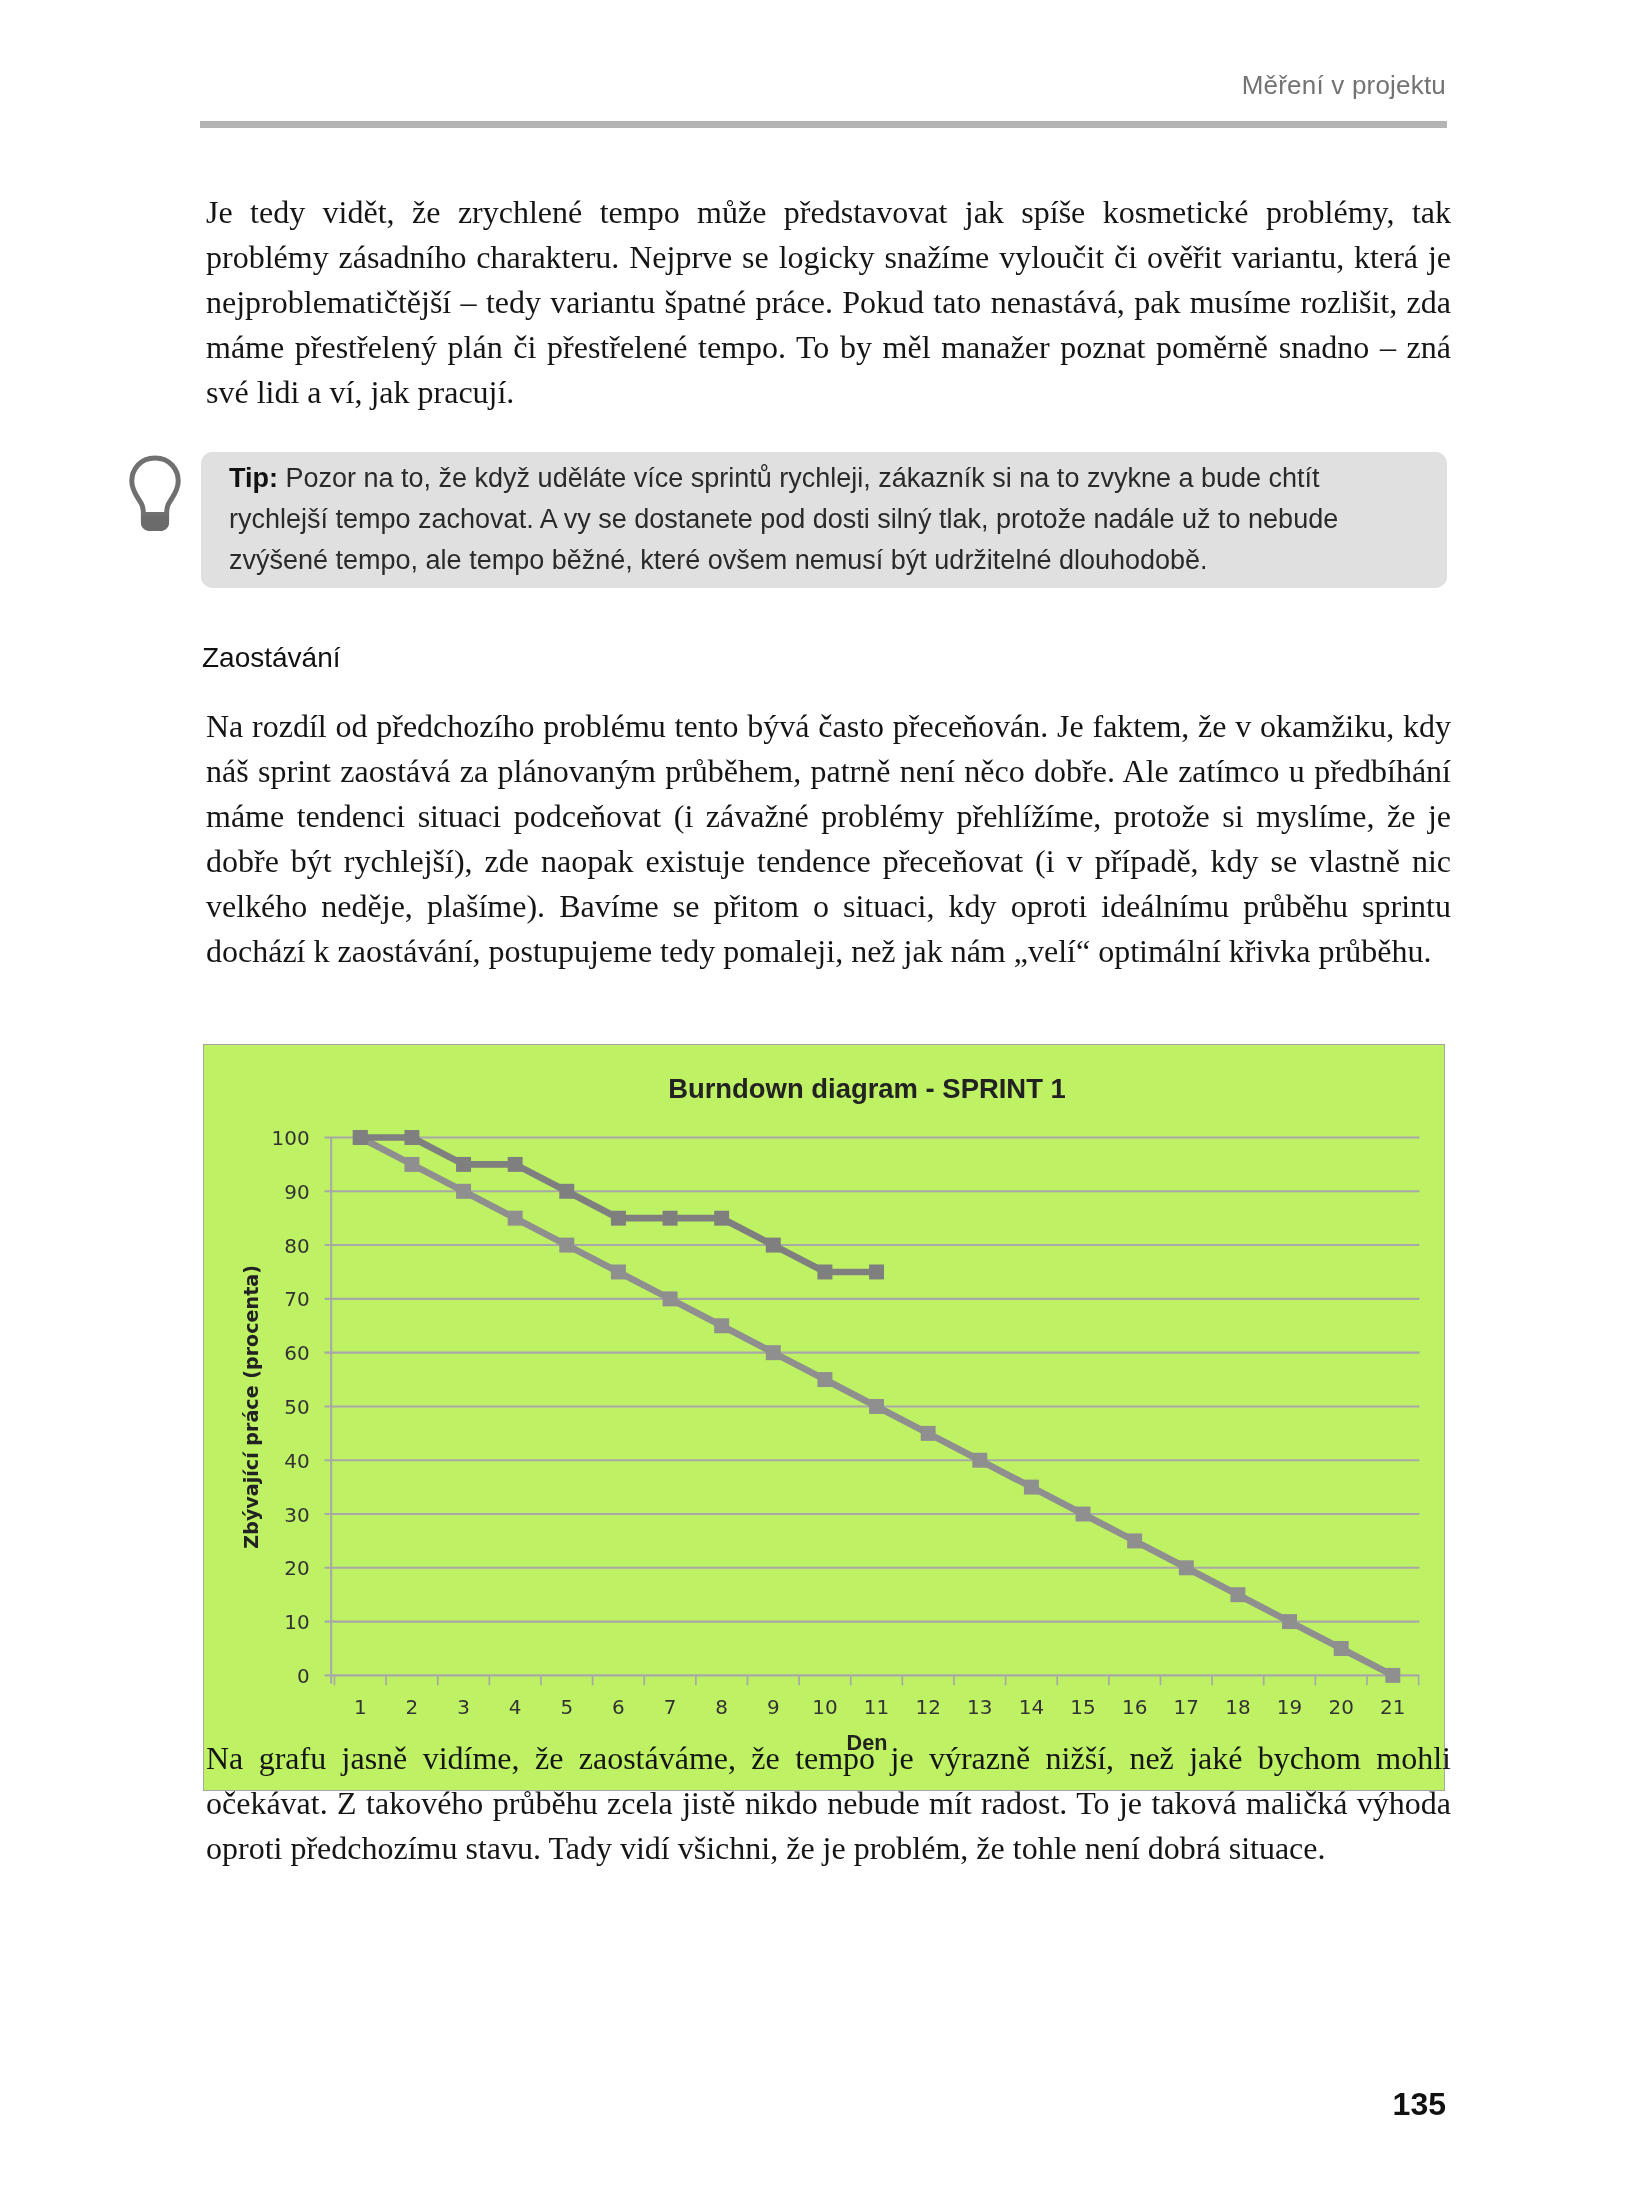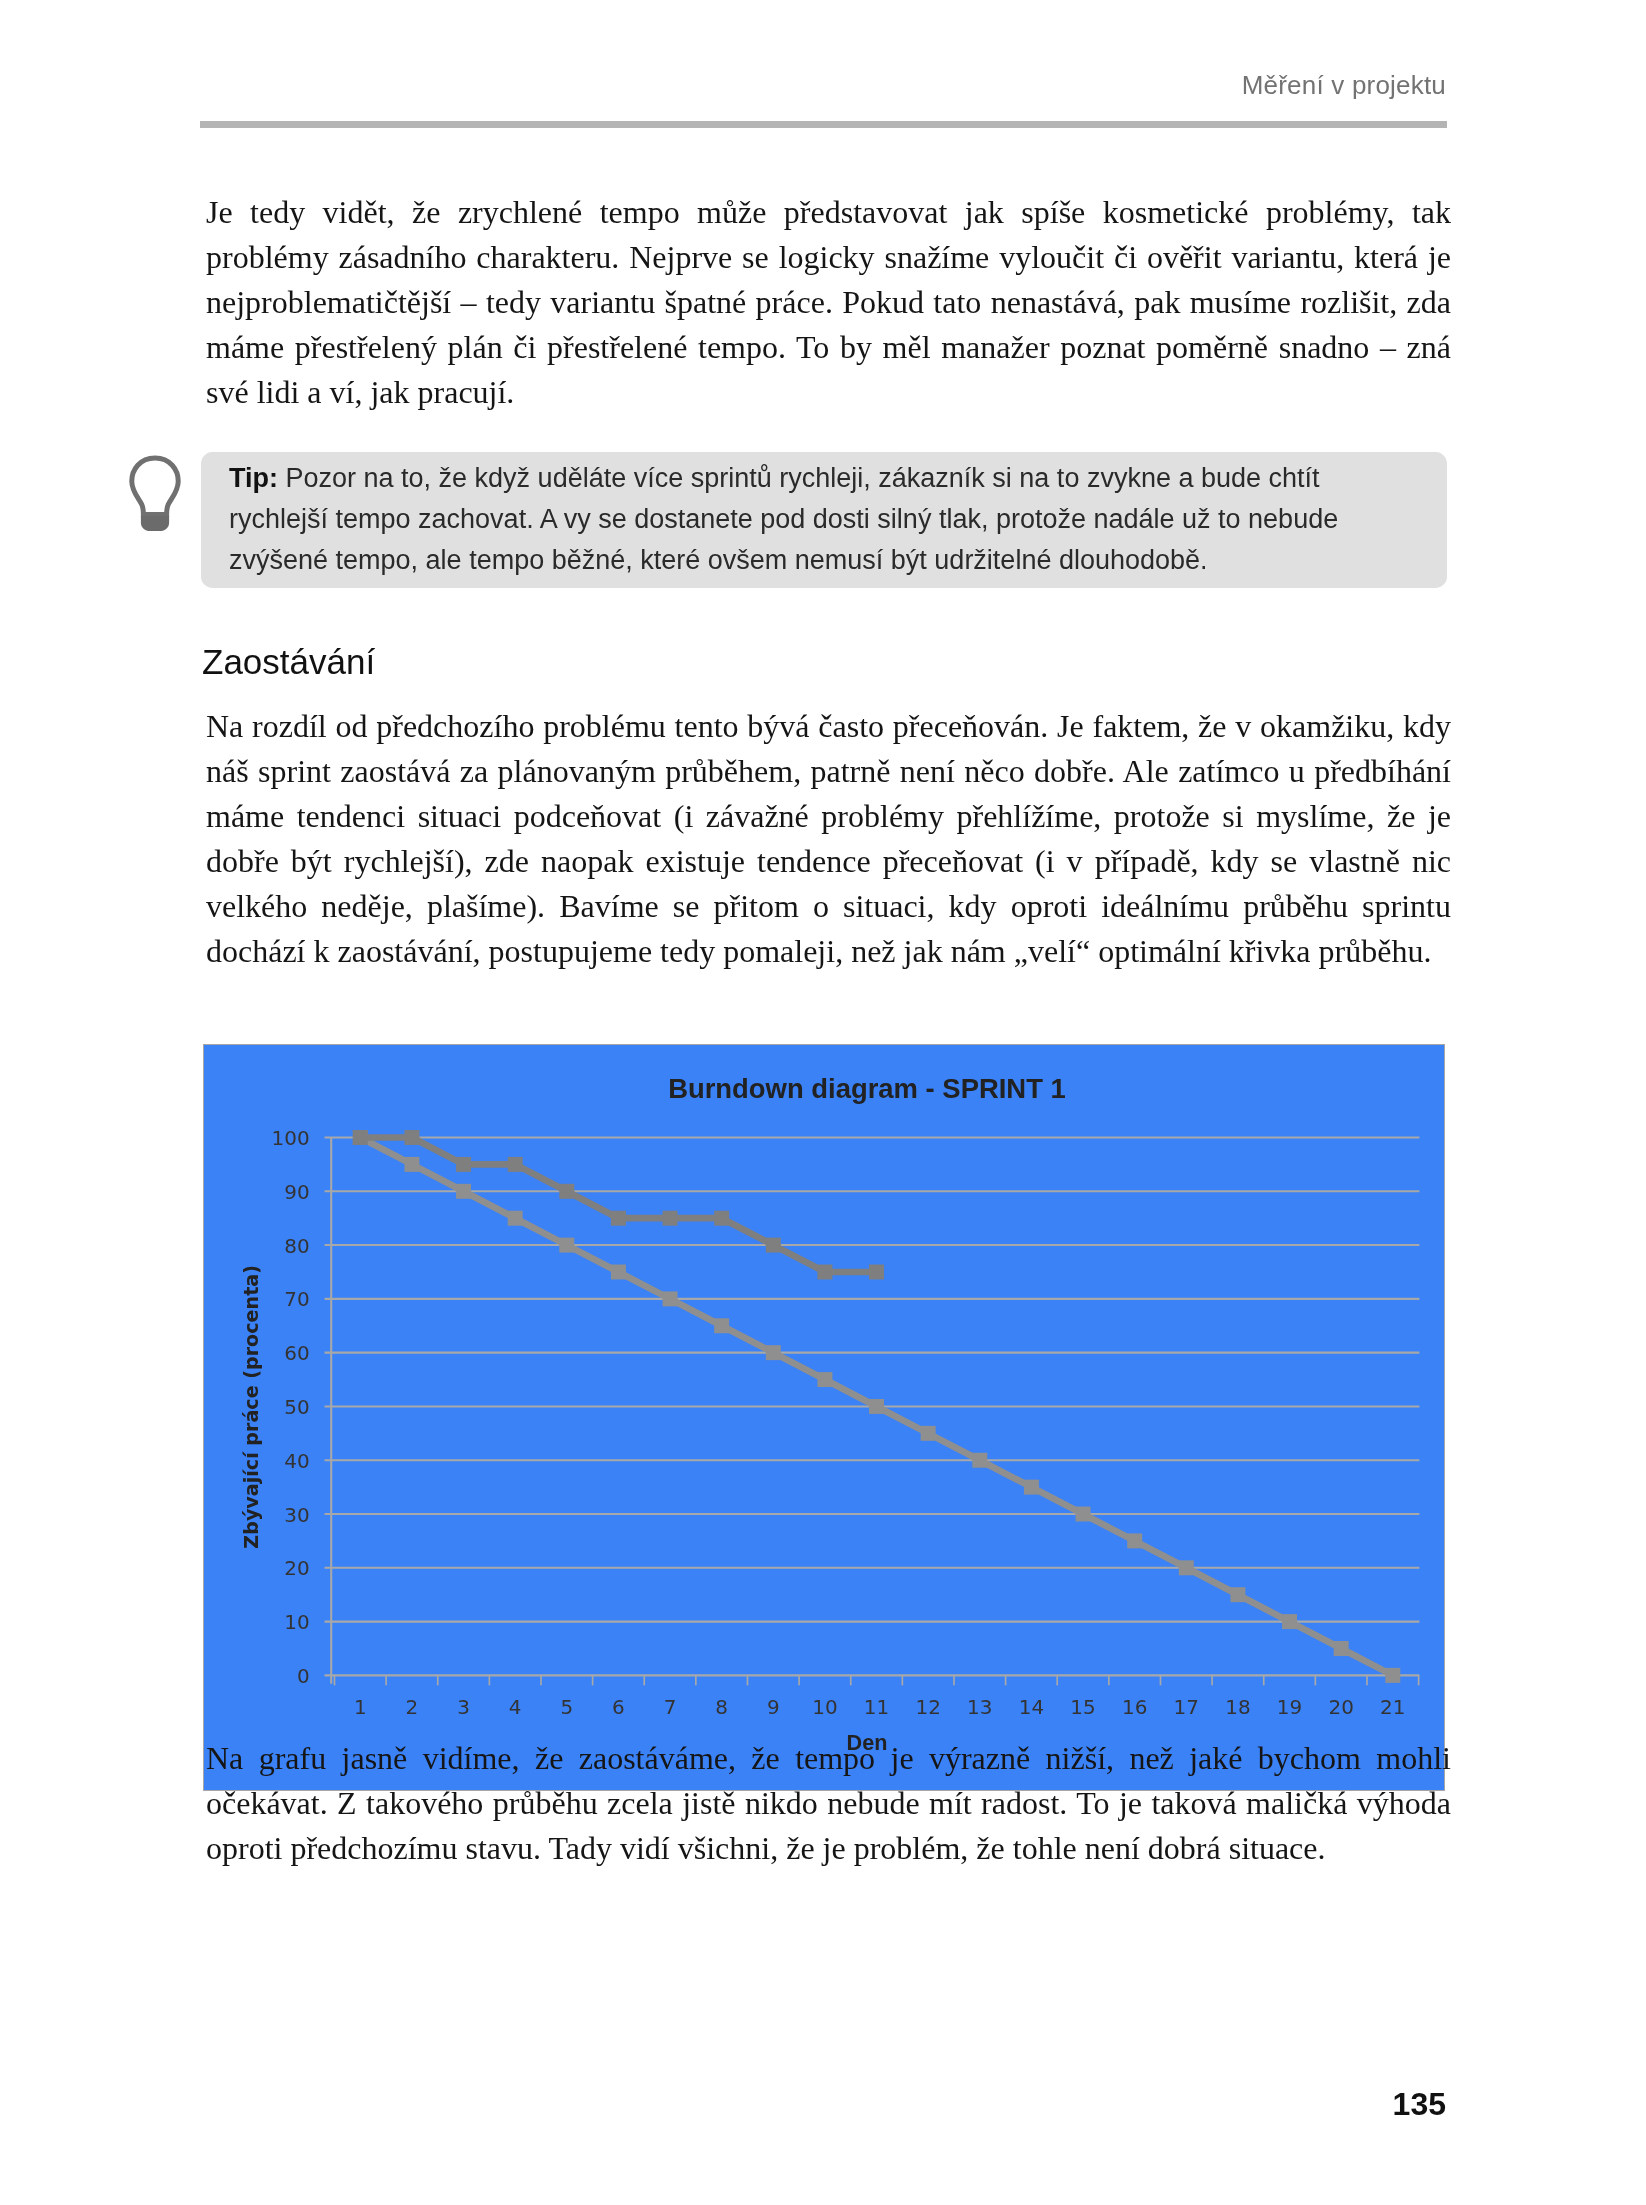--- a/index.html
+++ b/index.html
@@ -4,22 +4,22 @@
 <style>
   html, body { margin:0; padding:0; background:#ffffff; }
   body { width:1646px; height:2205px; position:relative; overflow:hidden; color:#1a1a1a; }
   .running-head { position:absolute; right:200px; top:70px; font-family:"Liberation Sans", sans-serif; font-size:26px; color:#737373; font-weight:normal; letter-spacing:0.2px; }
   .head-rule { position:absolute; left:200px; width:1247px; top:121px; height:6.7px; background:#b4b4b4; }
   .para { position:absolute; left:202px; width:1245px; font-family:"Liberation Serif", serif; font-size:32px; line-height:45px; text-align:justify; margin:4px; color:#151515; }
   .tip-box { position:absolute; left:201px; top:452px; width:1246px; height:136px; background:#e0e0e0; border-radius:11.6px; }
   .tip-text { position:absolute; left:229px; top:458px; width:1197px; font-family:"Liberation Sans", sans-serif; font-size:27px; line-height:41px; color:#2a2a2a; margin:0; }
   .tip-text b { color:#111; }
   .bulb { position:absolute; left:125px; top:453px; width:60px; height:83px; }
-  .section-heading { position:absolute; left:202px; top:642px; font-family:"Liberation Sans", sans-serif; font-size:35px; font-weight:normal; color:#111; margin:0; }
-  .chart-frame { position:absolute; left:203px; top:1044px; width:1242px; height:747px; border:1.7px solid #a6a6a6; box-sizing:border-box; background:#3b82f6;text-align:center; }
+  .section-heading { position:absolute; left:202px; top:642px; font-family:"Liberation Sans", sans-serif; font-size:28px; font-weight:normal; color:#111; margin:0; }
+  .chart-frame { position:absolute; left:203px; top:1044px; width:1242px; height:747px; border:1.7px solid #a6a6a6; box-sizing:border-box; background:#bef264;text-align:center; }
   .chart-svg { position:absolute; left:0; top:0; }
   .page-number { position:absolute; right:200px; top:2086px; font-family:"Liberation Sans", sans-serif; font-size:32px; font-weight:bold; color:#111;text-align:center; }
 </style>
 </head>
 <body>
 
 <div>
   <div class="running-head">Měření v projektu</div>
   <div class="head-rule"></div>
 </div>

